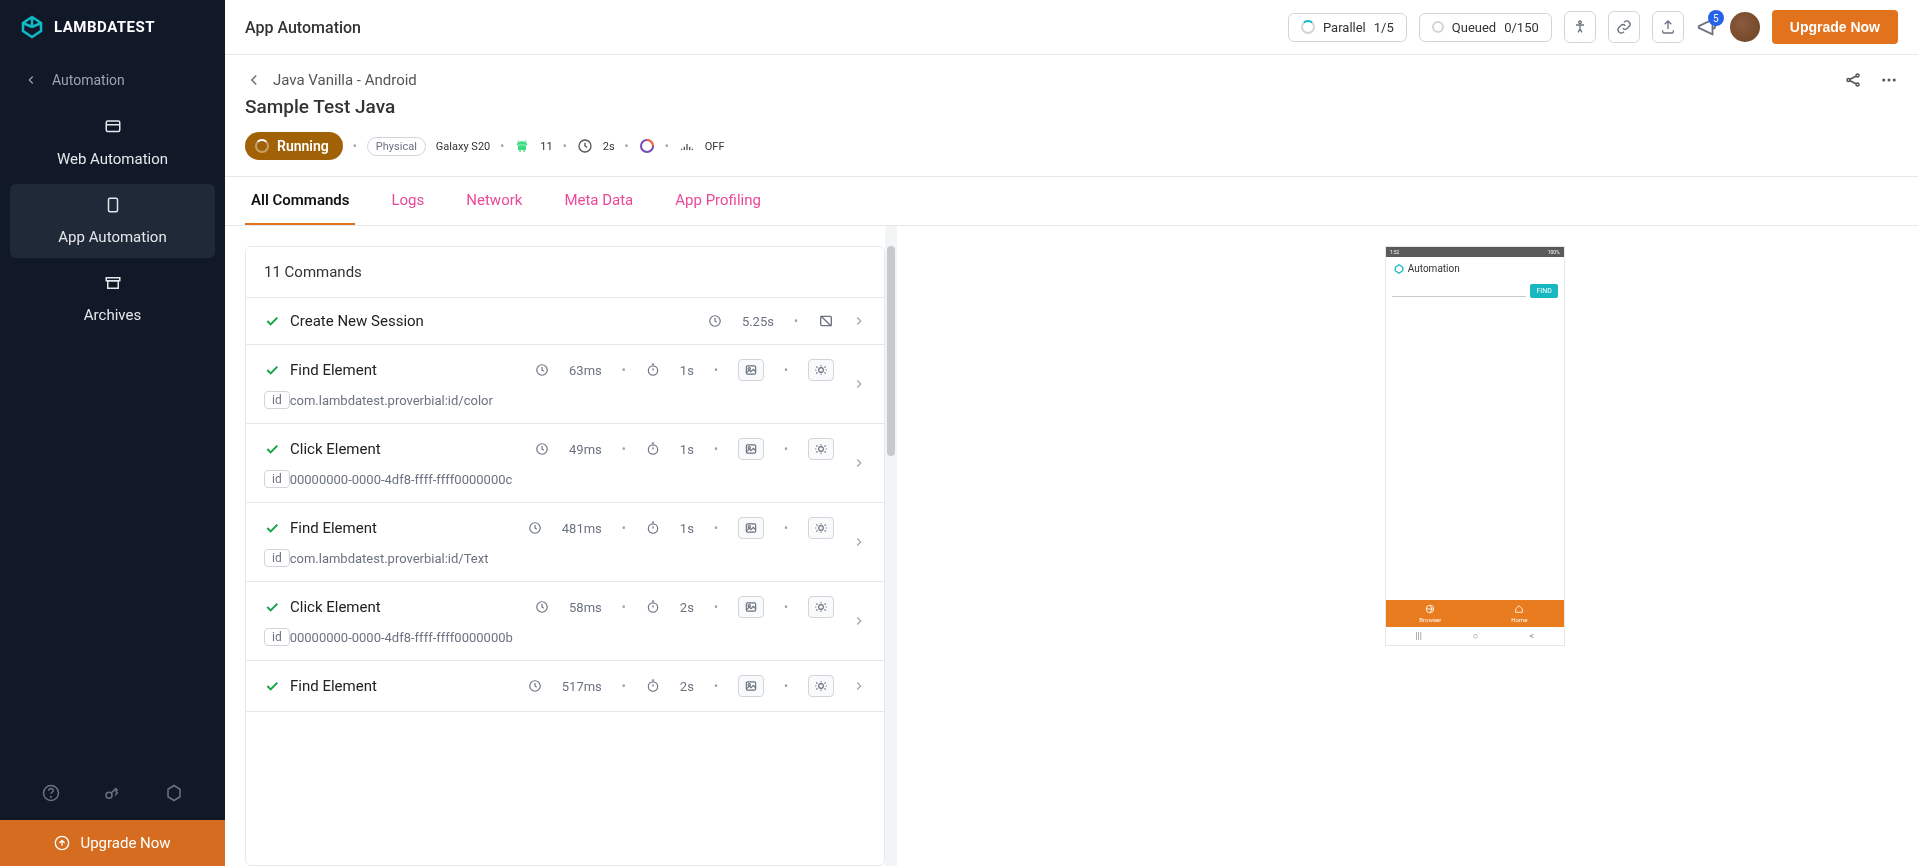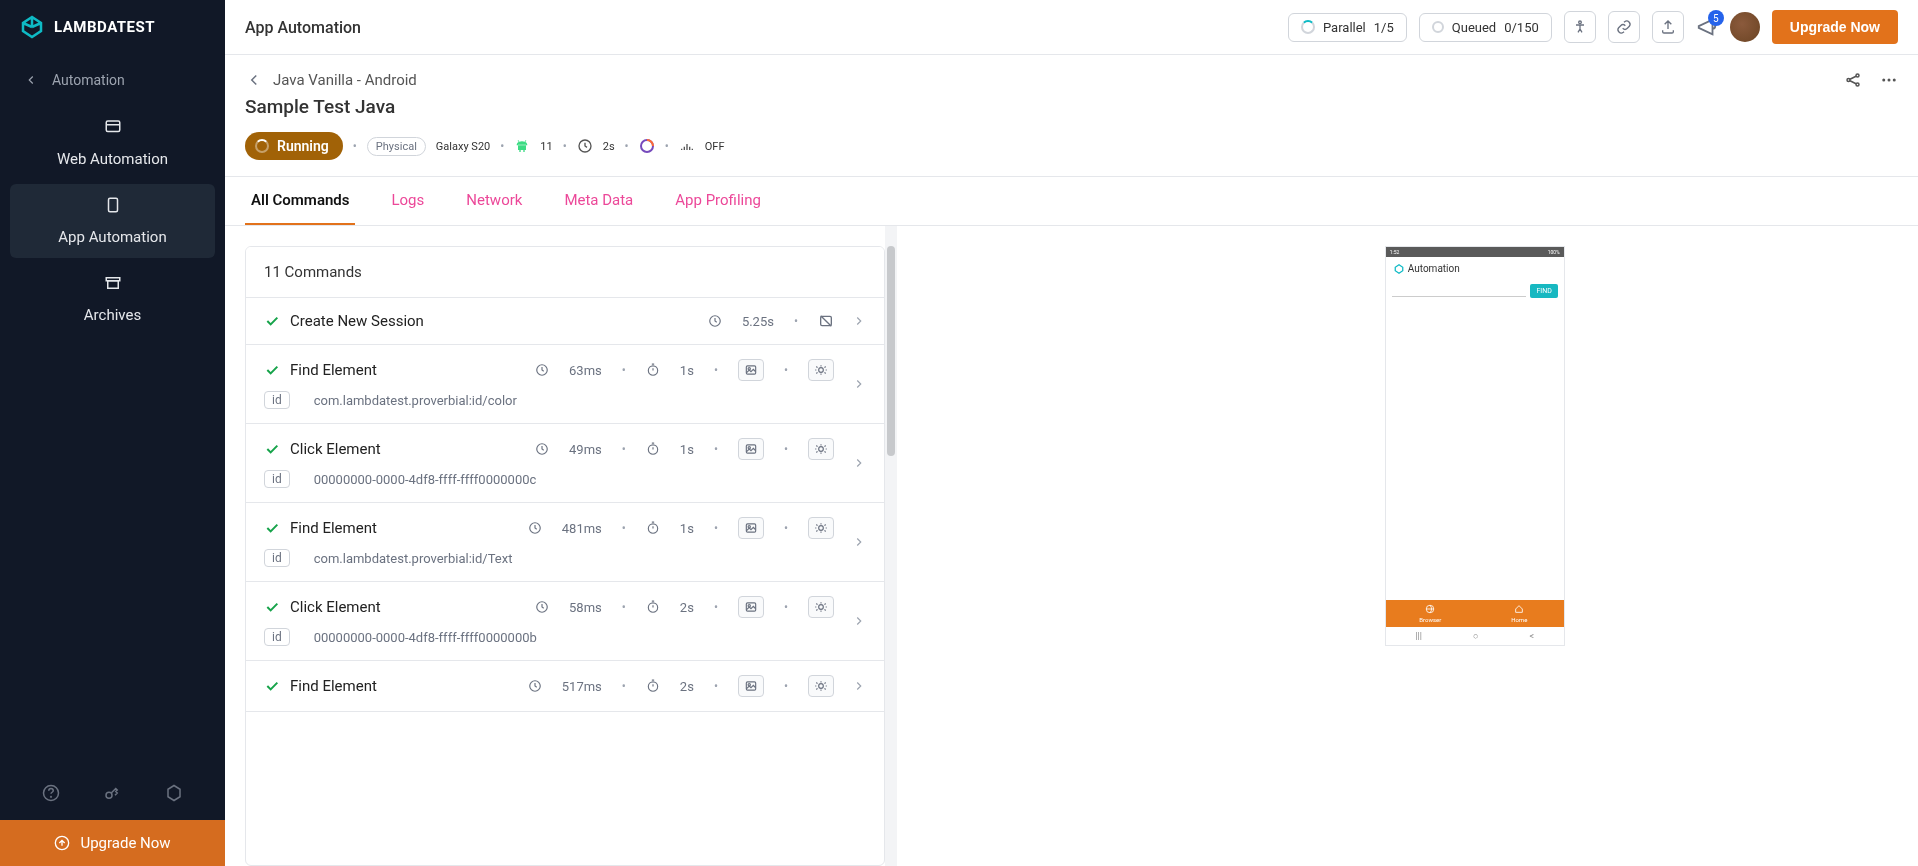--- a/index.html
+++ b/index.html
@@ -62,21 +62,21 @@
     .commands-wrap { display: flex; flex: 1; overflow: hidden; }
     .commands-scroll { flex: 1; overflow-y: auto; }
     .commands-header { padding: 16px 18px; border-bottom: 1px solid #e5e7eb; font-size: 15px; color: #333; background: #fff; }
     .command-row { border-bottom: 1px solid #e5e7eb; padding: 14px 18px; display: flex; align-items: center; gap: 10px; cursor: pointer; }
     .command-body { flex: 1; }
     .command-top { display: flex; align-items: center; gap: 10px; }
     .check-icon { color: #16a34a; width: 16px; }
     .command-name { font-size: 15px; color: #222; }
     .command-meta { display: flex; align-items: center; gap: 20px; margin-left: auto; color: #6b7280; font-size: 13px; }
     .meta-icon-box { border: 1px solid #d1d5db; border-radius: 4px; padding: 3px 5px; display: flex; align-items: center; justify-content: center; background: #f9fafb; }
-    .command-sub { display: flex; align-items: center; gap: 24px; margin-top: 10px; }
+    .command-sub { display: flex; align-items: center; gap: 0; margin-top: 10px; }
     .id-tag { border: 1px solid #d1d5db; border-radius: 4px; padding: 1px 7px; font-size: 12px; color: #6b7280; }
     .id-value { font-size: 13px; color: #6b7280; }
     .chevron-right { color: #9ca3af; margin-left: 8px; }
     .scrollbar-fake { width: 12px; background: #f3f4f6; position: relative; }
     .scrollbar-thumb { position: absolute; top: 20px; left: 2px; right: 2px; height: 210px; background: #c7c9cc; border-radius: 4px; }
     
     
     .preview-panel { flex: 1; padding: 20px 40px; }
     .preview-header { display: flex; align-items: center; justify-content: center; gap: 30px; margin-bottom: 20px; position: relative; }
     .live-label { display: flex; align-items: center; gap: 8px; font-size: 15px; font-weight: 600; border-bottom: 3px solid #d72c2c; padding-bottom: 4px; }

